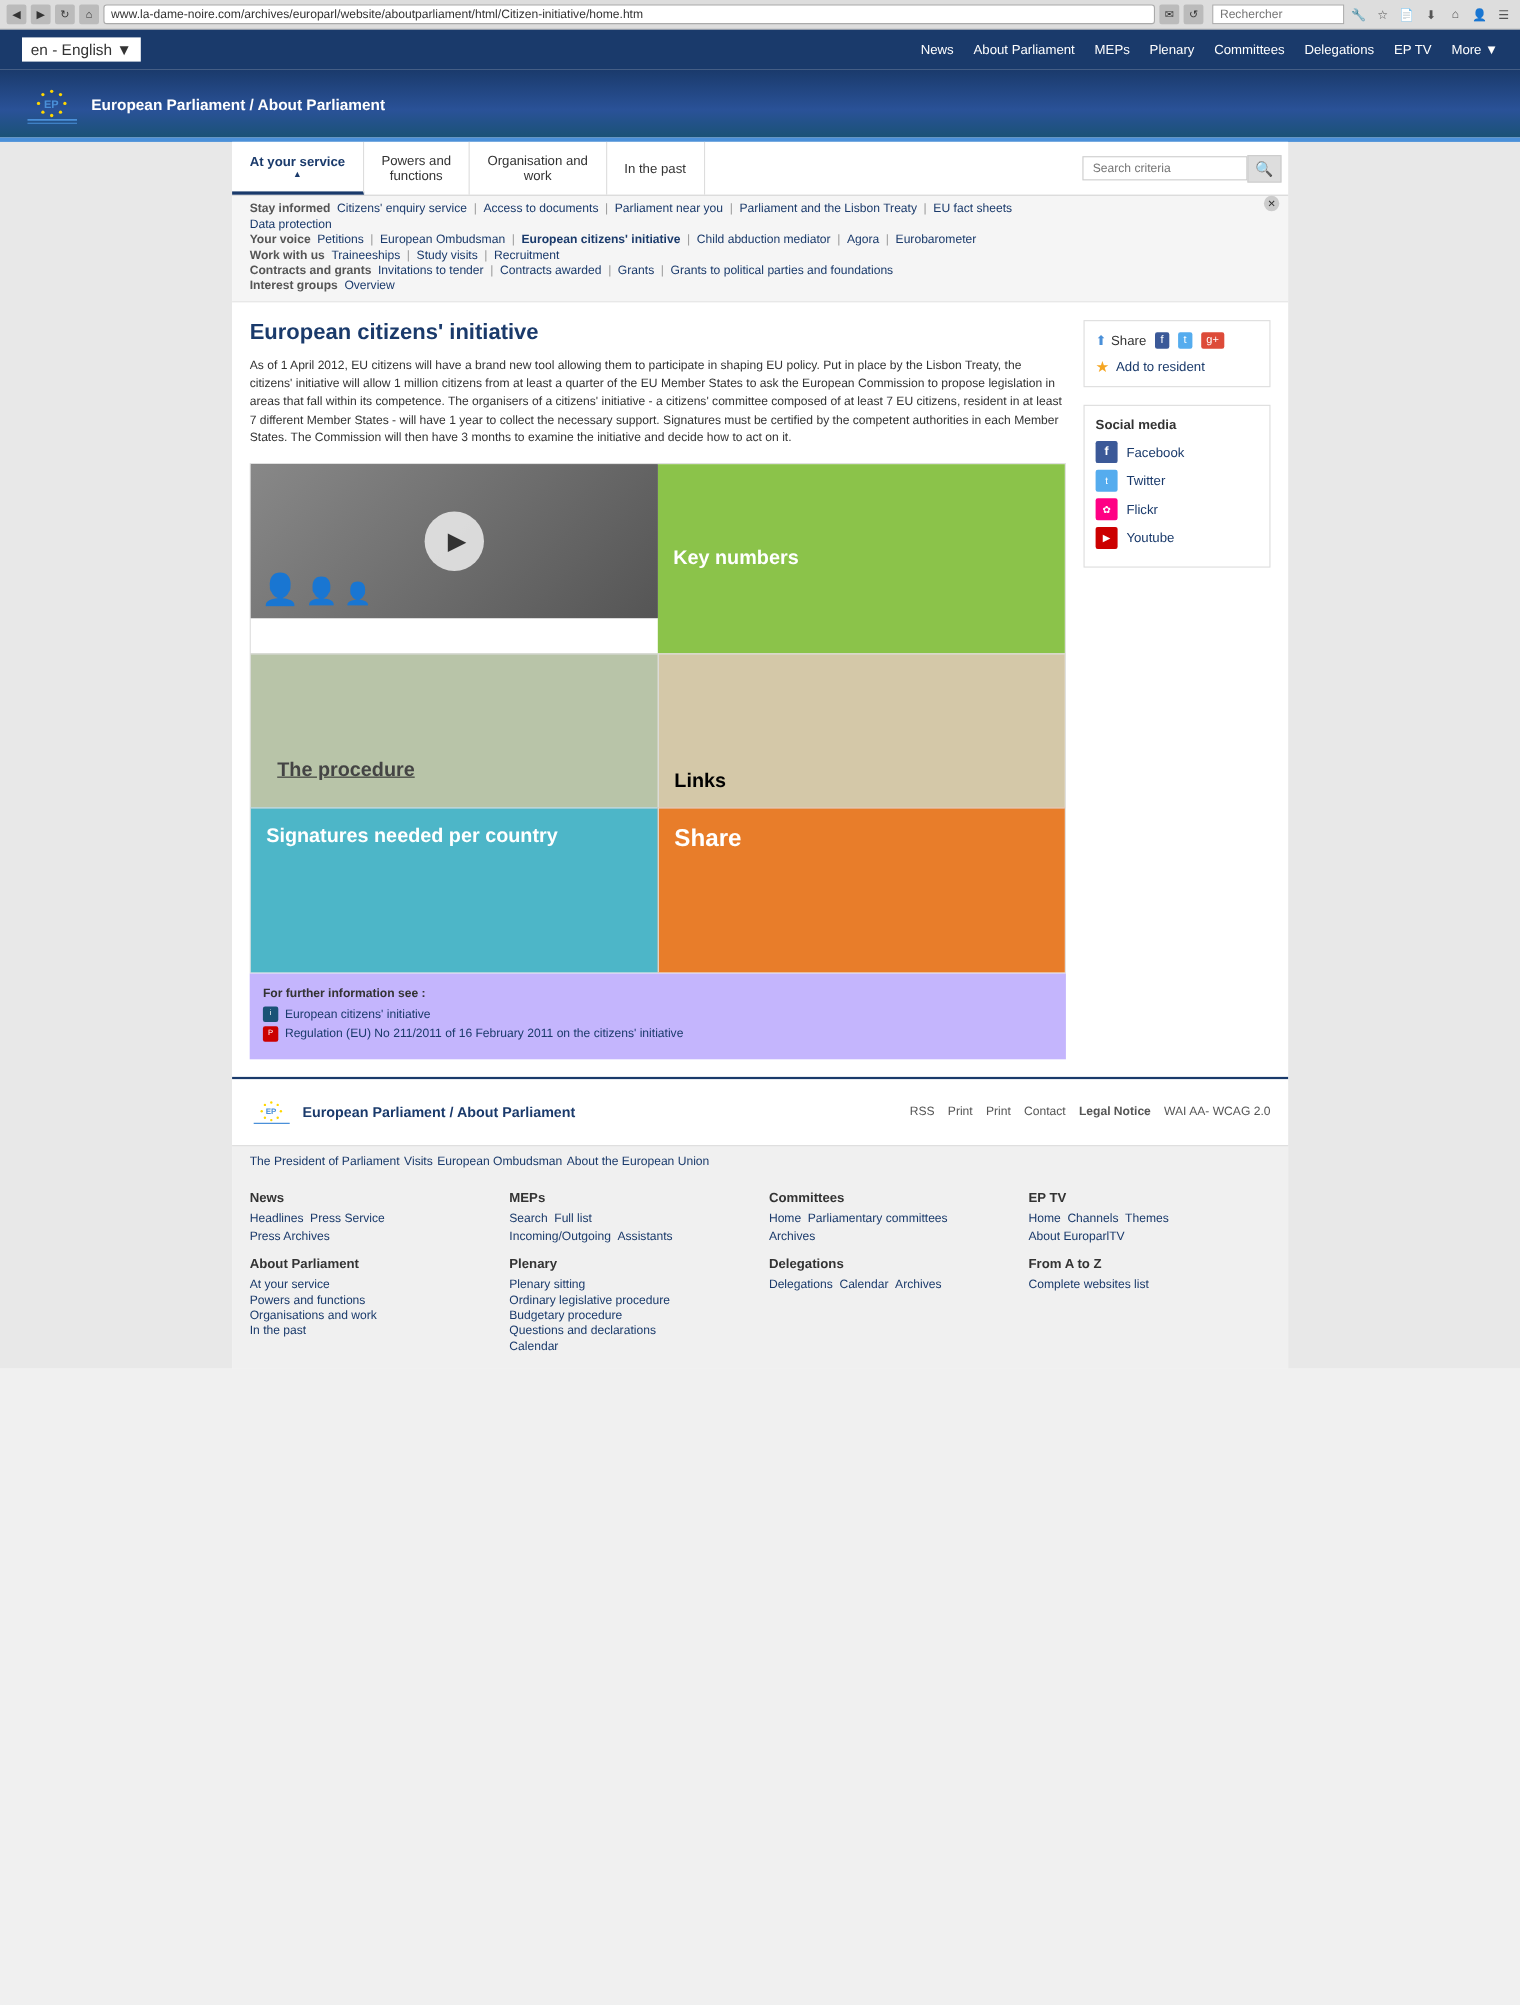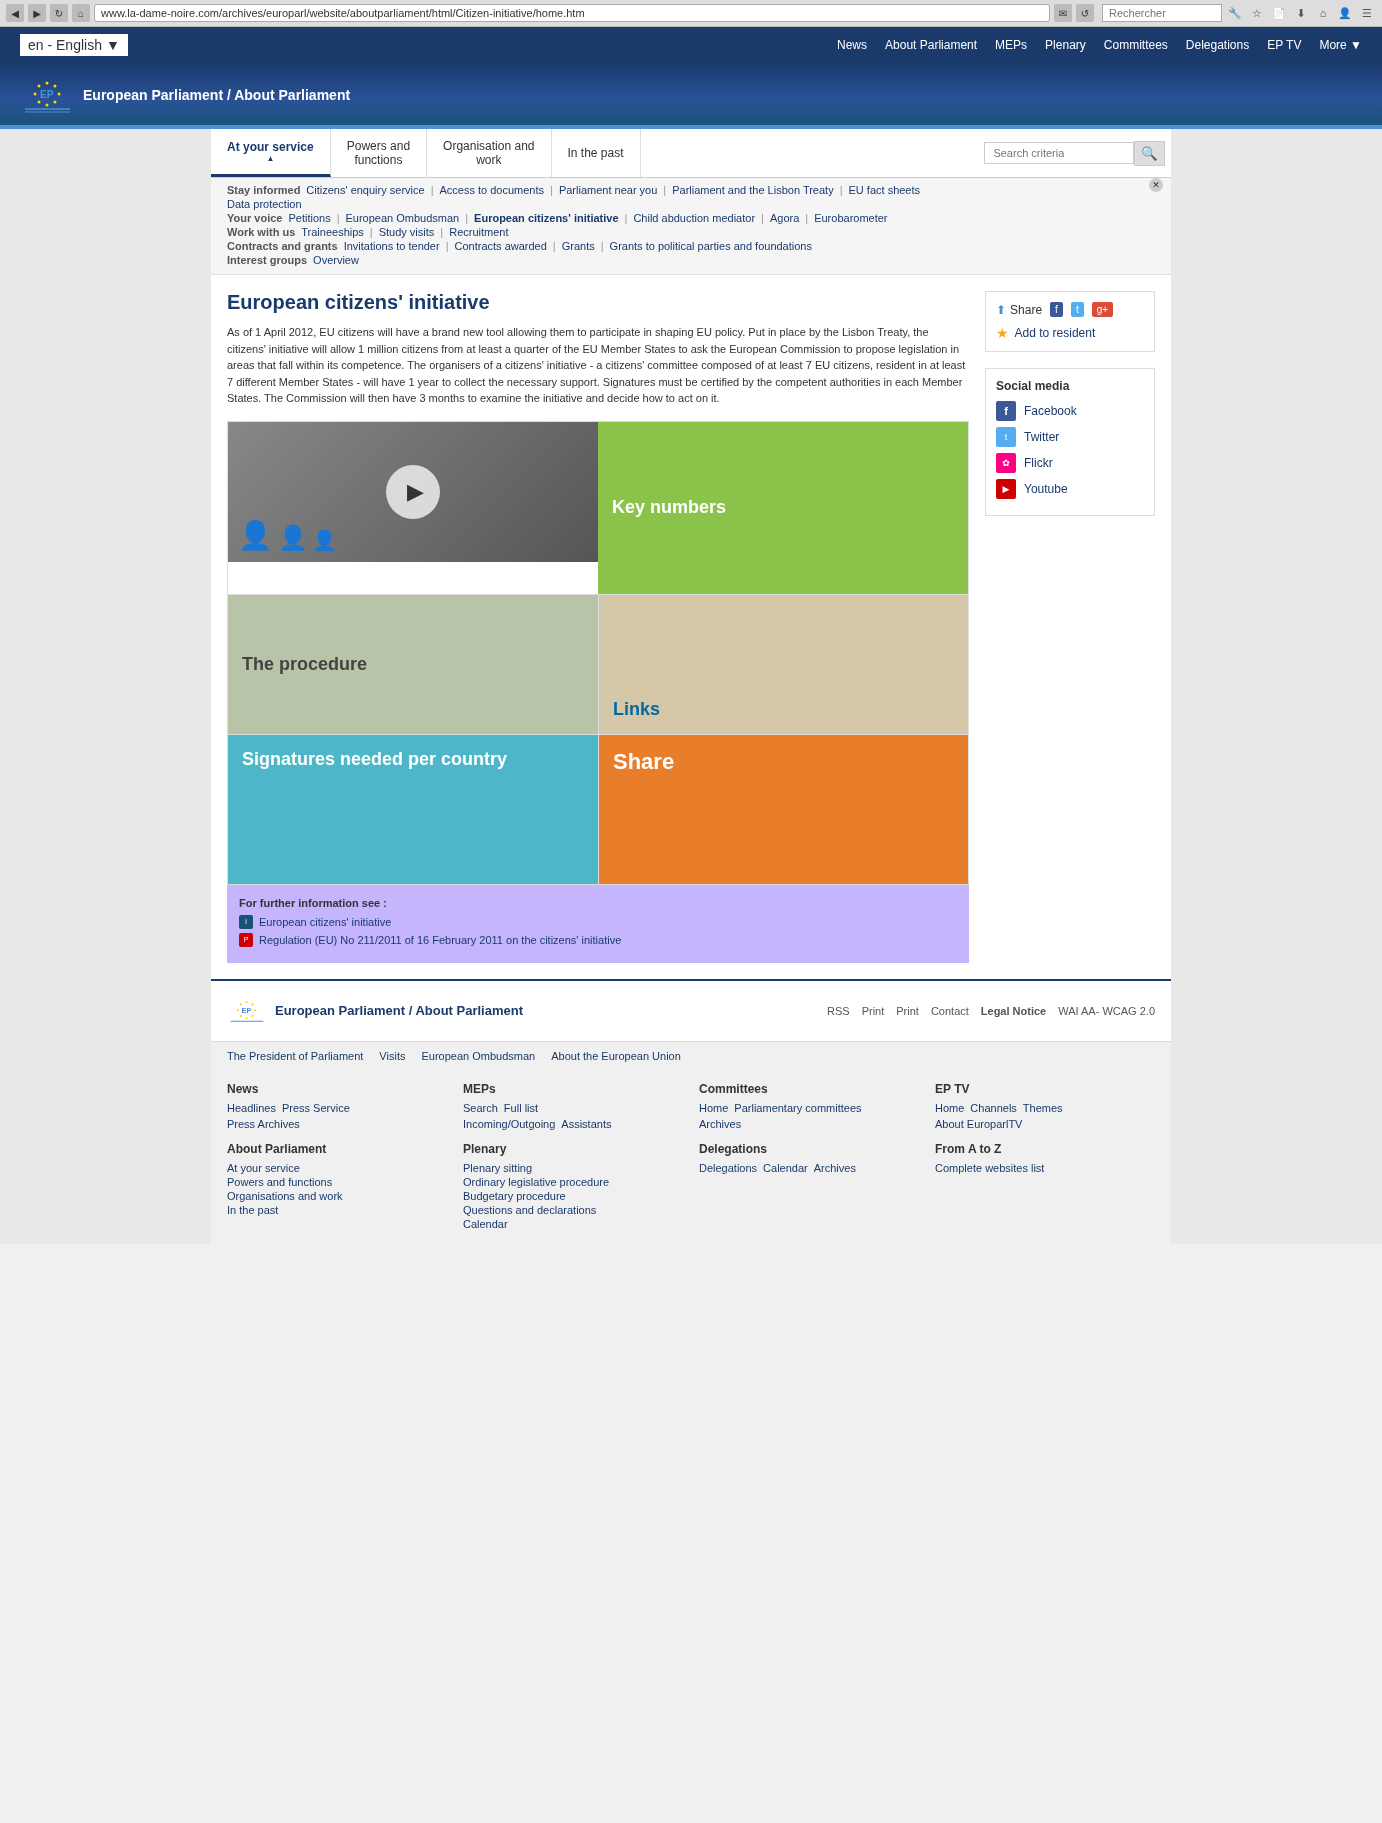--- a/index.html
+++ b/index.html
@@ -49,21 +49,21 @@
 
     .page-title { font-size: 20px; font-weight: bold; color: #1a3a6b; margin-bottom: 10px; }
     .intro-text { font-size: 11px; line-height: 1.5; color: #333; margin-bottom: 14px; }
     .tile { padding: 16px; min-height: 130px; display: flex; align-items: flex-start; justify-content: flex-start; cursor: pointer; }
     .tile-video { background: #888; position: relative; padding: 0; overflow: hidden; min-height: 130px; }
     .tile-keynumbers { background: #8bc34a; }
     .tile-keynumbers-text { font-size: 18px; color: white; font-weight: bold; }
     .tile-procedure { background: #b8c4a8; }
     .tile-procedure-text { font-size: 18px; color: #444; font-weight: bold; }
     .tile-links { background: #d4c8a8; }
-    .tile-links-text { font-size: 18px; color: #0369a1; font-weight: bold; }
+    .tile-links-text { font-size: 18px; color: #000000; font-weight: bold; }
     .tile-signatures { background: #4db6c8; }
     .tile-signatures-text { font-size: 18px; color: white; font-weight: bold; line-height: 1.2; }
     .tile-share { background: #e87d2a; }
     .tile-share-text { font-size: 22px; color: white; font-weight: bold; }
 
     
     .further-info { background: #c4b5fd; padding: 12px; margin-top: 0; }
     .further-info p { font-size: 11px; font-weight: bold; margin-bottom: 6px; }
     .further-info a { display: flex; align-items: center; gap: 6px; font-size: 11px; color: #1a3a6b; text-decoration: none; margin-bottom: 4px; }
     .link-icon { width: 14px; height: 14px; background: #1a5276; border-radius: 2px; flex-shrink: 0; display: flex; align-items: center; justify-content: center; }
@@ -272,21 +272,21 @@
               <div style="width:54px;height:54px;border-radius:50%;background:rgba(255,255,255,0.75);display:flex;align-items:center;justify-content:center;z-index:2;">
                 <span style="font-size:22px;margin-left:5px;">▶</span>
               </div>
             </div>
           </div>
 
           <div class="tile tile-keynumbers" style="height:172px;align-items:center;padding:14px;">
             <span class="tile-keynumbers-text">Key numbers</span>
           </div>
 
-          <div class="tile tile-procedure" style="height:140px;align-items:center;padding:14px;border-top:1px solid #ddd;">
+          <div class="tile tile-procedure" style="height:140px;align-items:flex-end;padding:24px;border-top:1px solid #ddd;text-decoration:underline;">
             <span class="tile-procedure-text">The procedure</span>
           </div>
 
           <div class="tile tile-links" style="height:140px;align-items:flex-end;padding:14px;border-top:1px solid #ddd;border-left:1px solid #ddd;">
             <span class="tile-links-text">Links</span>
           </div>
 
           <div class="tile tile-signatures" style="min-height:150px;align-items:flex-start;padding:14px;border-top:1px solid #ddd;">
             <span class="tile-signatures-text">Signatures needed per country</span>
           </div>
@@ -376,21 +376,21 @@
         <a href="#" style="font-size:11px;color:#555;text-decoration:none;">RSS</a>
         <a href="#" style="font-size:11px;color:#555;text-decoration:none;">Print</a>
         <a href="#" style="font-size:11px;color:#555;text-decoration:none;">Print</a>
         <a href="#" style="font-size:11px;color:#555;text-decoration:none;">Contact</a>
         <a href="#" style="font-size:11px;color:#555;text-decoration:none;font-weight:bold;">Legal Notice</a>
         <a href="#" style="font-size:11px;color:#555;text-decoration:none;">WAI AA- WCAG 2.0</a>
       </div>
     </div>
 
     <div style="background:#f0f0f0;padding:8px 16px;border-top:1px solid #ddd;">
-      <div style="display:flex;gap:16px;">
+      <div style="display:flex;gap:4px;">
         <a href="#" style="font-size:11px;color:#1a3a6b;text-decoration:none;">The President of Parliament</a>
         <a href="#" style="font-size:11px;color:#1a3a6b;text-decoration:none;">Visits</a>
         <a href="#" style="font-size:11px;color:#1a3a6b;text-decoration:none;">European Ombudsman</a>
         <a href="#" style="font-size:11px;color:#1a3a6b;text-decoration:none;">About the European Union</a>
       </div>
     </div>
 
     <div style="background:#f0f0f0;padding:12px 16px;">
       <div style="display:flex;gap:16px;">
 

